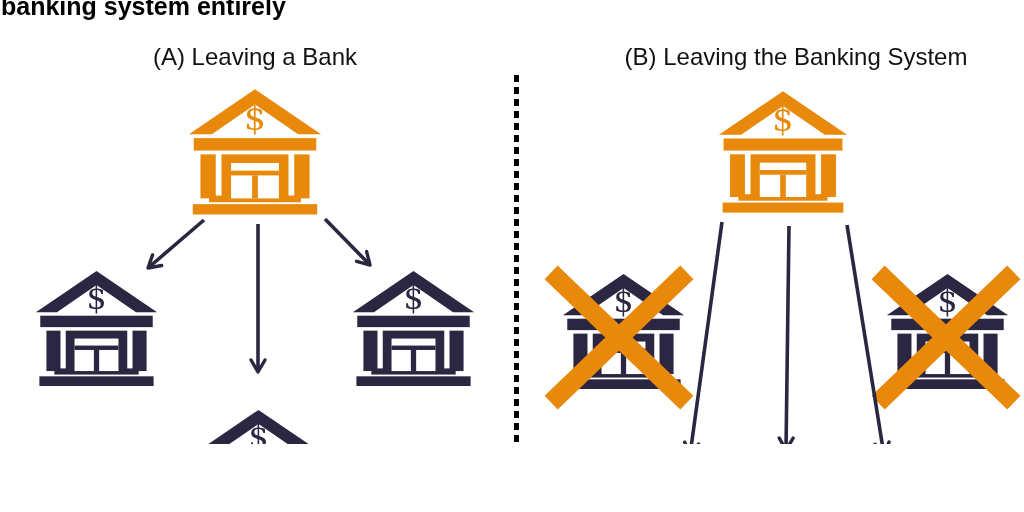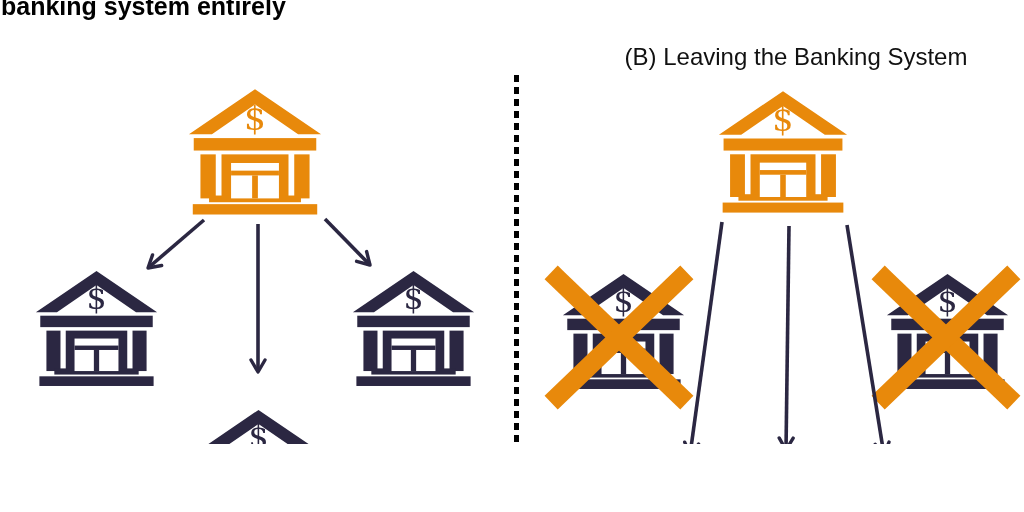--- a/index.html
+++ b/index.html
@@ -76,20 +76,21 @@
         </g>
       </symbol>
       <marker id="ah" markerUnits="userSpaceOnUse" markerWidth="22" markerHeight="22" refX="15" refY="10" orient="auto">
         <path class="ah-path" d="M3,3 L15,10 L3,17"></path>
       </marker>
     </defs>
   </svg>
 
   <div class="caption">banking system entirely</div>
 
+  <div class="panel-title title-a">(A) Leaving a Bank</div>
   <div class="panel-title title-b">(B) Leaving the Banking System</div>
 
   <div class="divider"></div>
 
   <svg class="bank bank-orange" style="left:188px;top:88px;width:134px;height:127px" viewBox="0 0 140 132">
     <use href="#bank-body"></use>
     <text class="bank-dollar" x="70" y="44">$</text>
   </svg>
 
   <svg class="bank bank-navy" style="left:35px;top:266px;width:123px;height:124px" viewBox="0 0 140 132">

